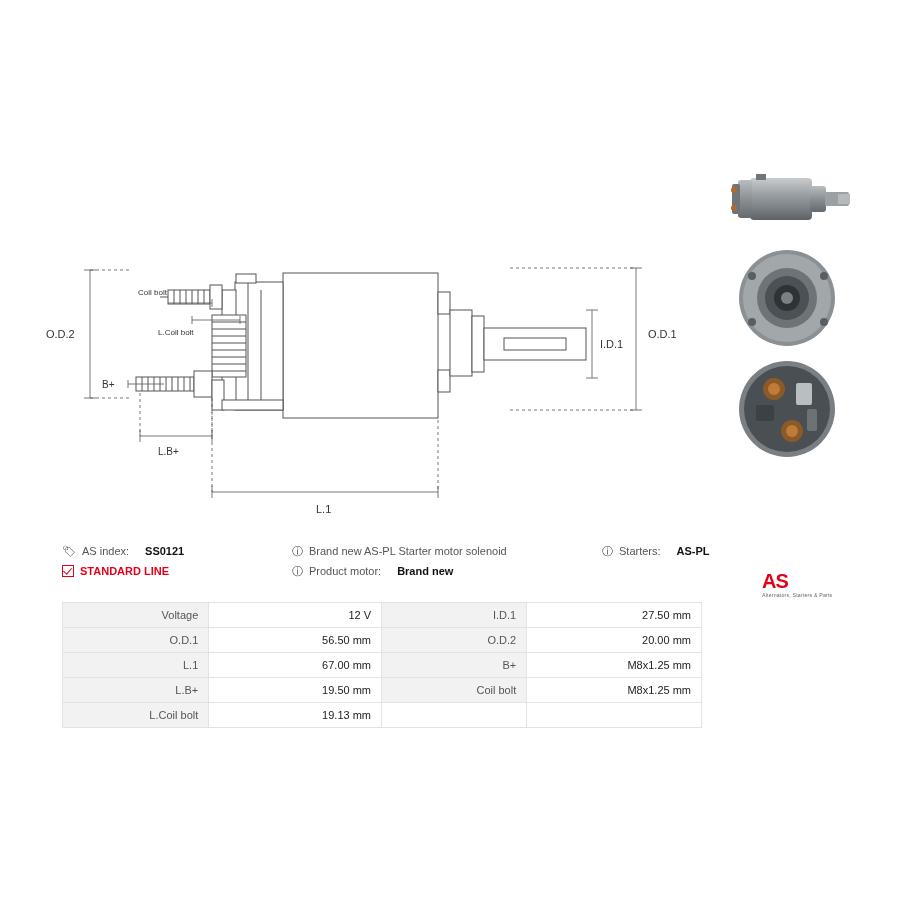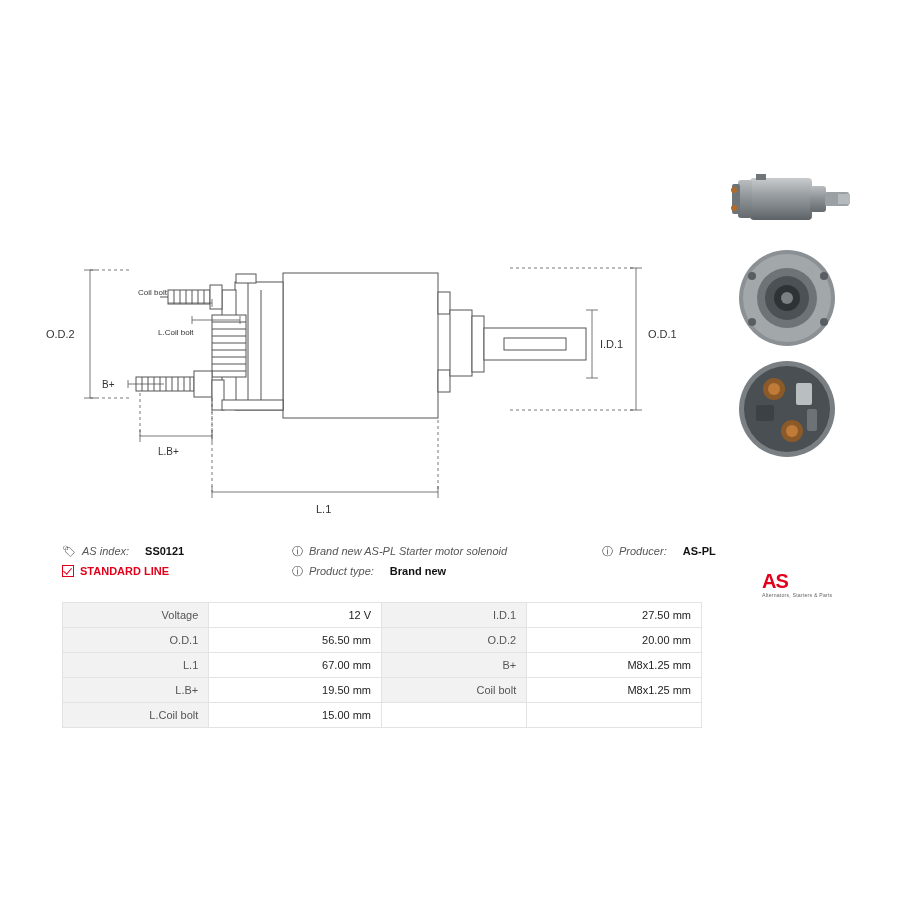--- a/index.html
+++ b/index.html
@@ -69,21 +69,21 @@
   .col-1 { width: 230px; }
   .col-2 { width: 310px; }
   .col-3 { width: 240px; text-align: left; }
 
   .tag-icon {
     display: inline-block;
     margin-right: 6px;
     color: #444;
     line-height: 1;
   }
-  .info-key { color: #555; font-style: italic; }
+  .info-key { color: #555; }
   .info-val { color: #111; font-weight: bold; margin-left: 16px; }
 
   .standard-line {
     color: #e2001a;
     font-weight: bold;
     font-size: 11px;
     display: flex;
     align-items: center;
   }
   .std-box {
@@ -336,35 +336,35 @@
       <span class="tag-icon">🏷</span>
       <span class="info-key">AS index:</span>
       <span class="info-val">SS0121</span>
     </div>
     <div class="info-col col-2">
       <span class="tag-icon">ⓘ</span>
       <span class="info-key">Brand new AS-PL Starter motor solenoid</span>
     </div>
     <div class="info-col col-3">
       <span class="tag-icon">ⓘ</span>
-      <span class="info-key">Producer:</span>
+      <span class="info-key">Starters:</span>
       <span class="info-val">AS-PL</span>
     </div>
   </div>
 
   <div class="info-row">
     <div class="info-col col-1">
       <span class="standard-line">
         <span class="std-box"></span>
         <span>STANDARD LINE</span>
       </span>
     </div>
     <div class="info-col col-2">
       <span class="tag-icon">ⓘ</span>
-      <span class="info-key">Product type:</span>
+      <span class="info-key">Product motor:</span>
       <span class="info-val">Brand new</span>
     </div>
     <div class="info-col col-3"></div>
   </div>
 
   <div class="brand-logo">
     <div class="brand-as">AS</div>
     <div class="brand-sub">Alternators, Starters &amp; Parts</div>
   </div>
 </div>
@@ -390,18 +390,18 @@
       <td class="val-cell">M8x1.25 mm</td>
     </tr>
     <tr>
       <td class="key-cell">L.B+</td>
       <td class="val-cell">19.50 mm</td>
       <td class="key-cell">Coil bolt</td>
       <td class="val-cell">M8x1.25 mm</td>
     </tr>
     <tr>
       <td class="key-cell">L.Coil bolt</td>
-      <td class="val-cell">15.00 mm</td>
+      <td class="val-cell">19.13 mm</td>
       <td class="empty-key"></td>
       <td class="empty-cell"></td>
     </tr>
   </tbody>
 </table>
 
 </body></html>

